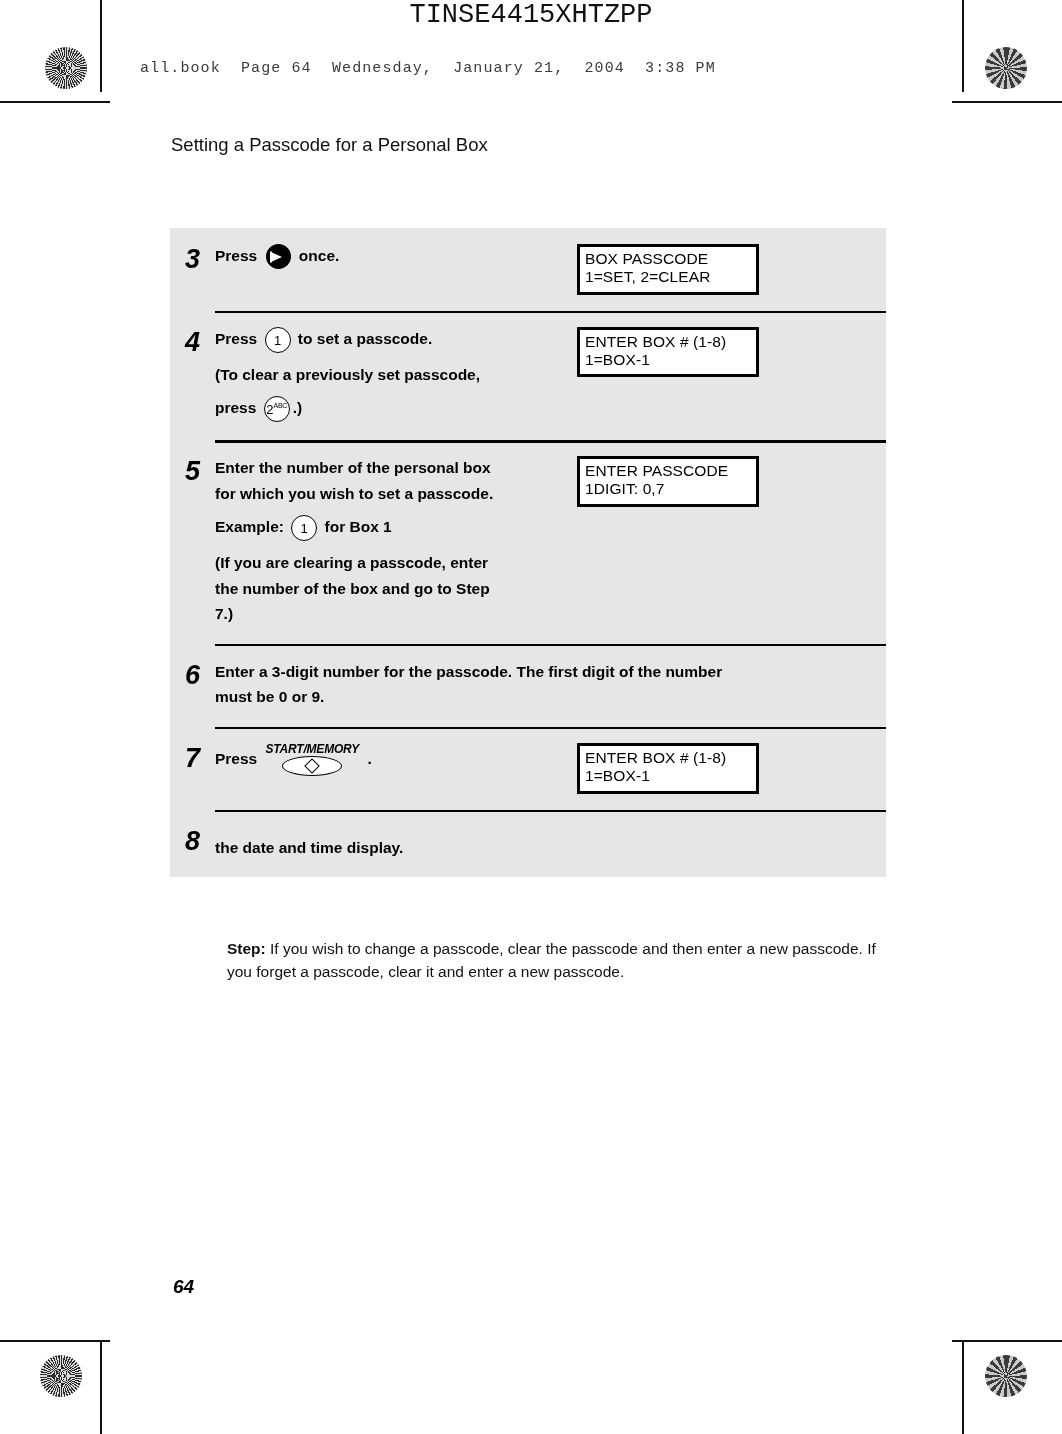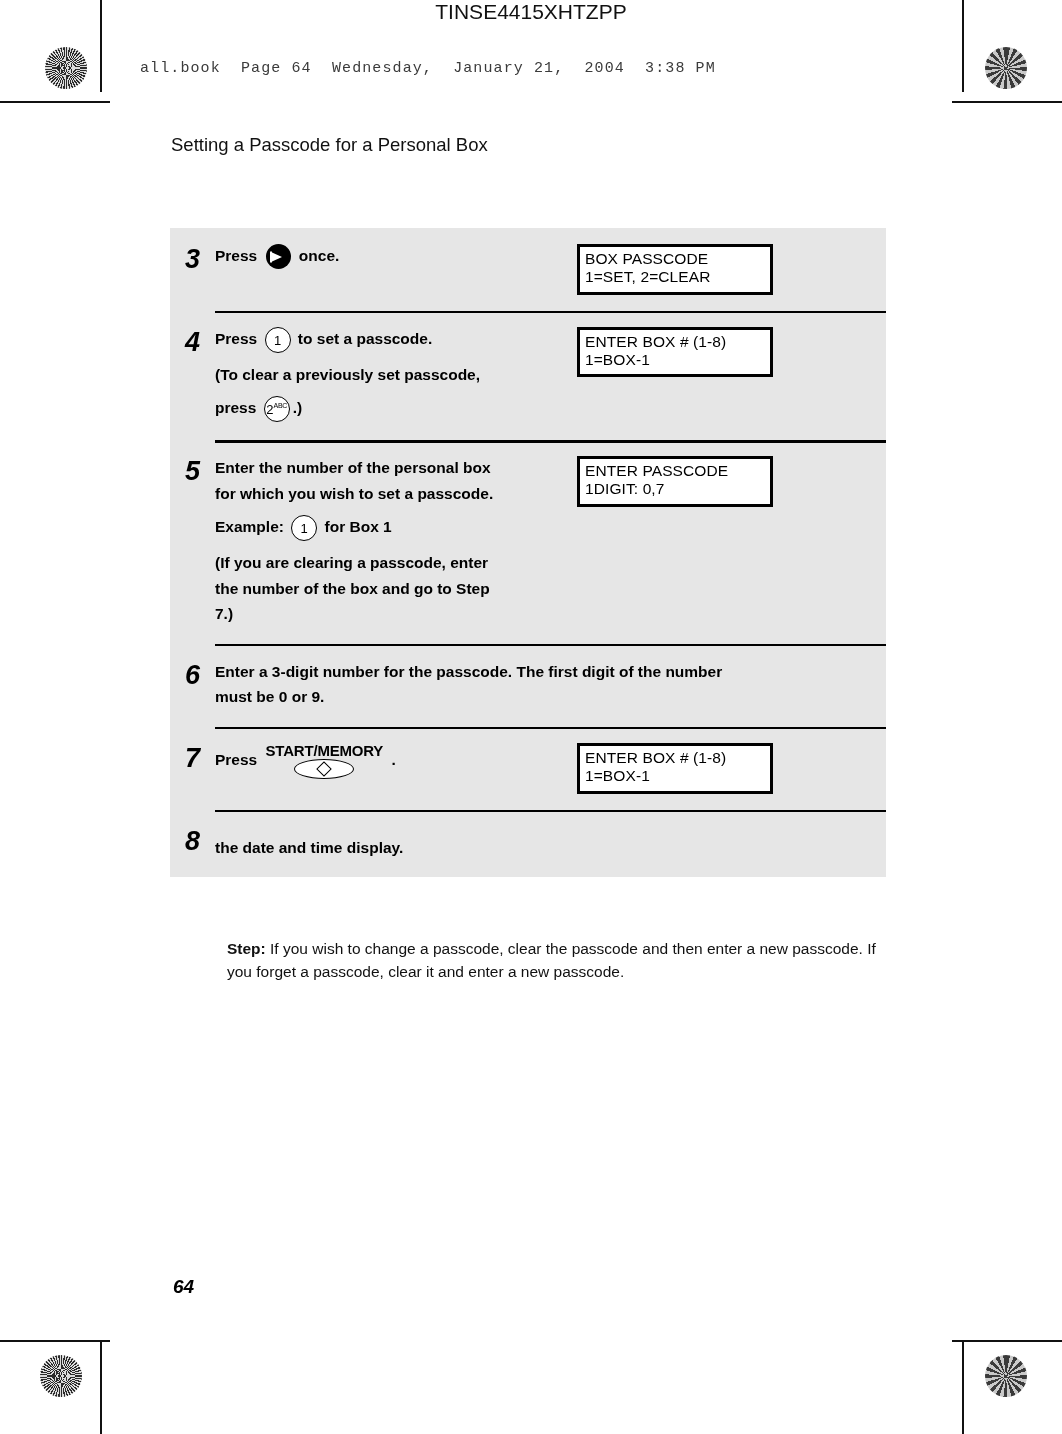--- a/index.html
+++ b/index.html
@@ -51,22 +51,22 @@
     font-size: 15px;
     letter-spacing: 1.1px;
     color: #3b3b3b;
     white-space: pre;
   }
   .jobcode {
     position: absolute;
     left: 0; right: 0;
     top: 0px;
     text-align: center;
-    font-family: Liberation Sans, sans-serif;
-    font-size: 21px;
+    font-family: Liberation Mono, monospace;
+    font-size: 27px;
     color: #111;
     letter-spacing: 0px;
   }
 
   
   .page-heading {
     position: absolute;
     left: 171px;
     top: 134px;
     font-size: 18.5px;
@@ -126,21 +126,21 @@
   .step-text p.gap { margin-top: 10px; }
 
   .lcd-col {
     flex: 0 0 auto;
     width: 215px;
     padding-left: 0px;
   }
   .lcd {
     border: 3px solid #000;
     background: #ffffff;
-    width: 196px;
+    width: 182px;
     box-sizing: border-box;
     padding: 3px 12px 5px 5px;
     font-size: 15.5px;
     font-weight: normal;
     line-height: 1.18;
     color: #000;
     letter-spacing: 0.1px;
   }
   .lcd .l2 { }
 
@@ -206,28 +206,29 @@
 
   
   .btn-oval {
     display: inline-block;
     position: relative;
     vertical-align: middle;
     margin: 0 4px;
     text-align: center;
   }
   .btn-oval .cap {
-    font-size: 15px;
+    font-size: 12px;
     font-weight: bold;
     color: #000;
     line-height: 1;
     letter-spacing: -0.2px;
     display: block;
     margin-bottom: 1px;
     white-space: nowrap;
+    font-style: italic;
   }
   .btn-oval .oval {
     display: block;
     border: 1.5px solid #000;
     border-radius: 50%;
     background: #fff;
     position: relative;
     box-sizing: border-box;
     margin: 0 auto;
   }

